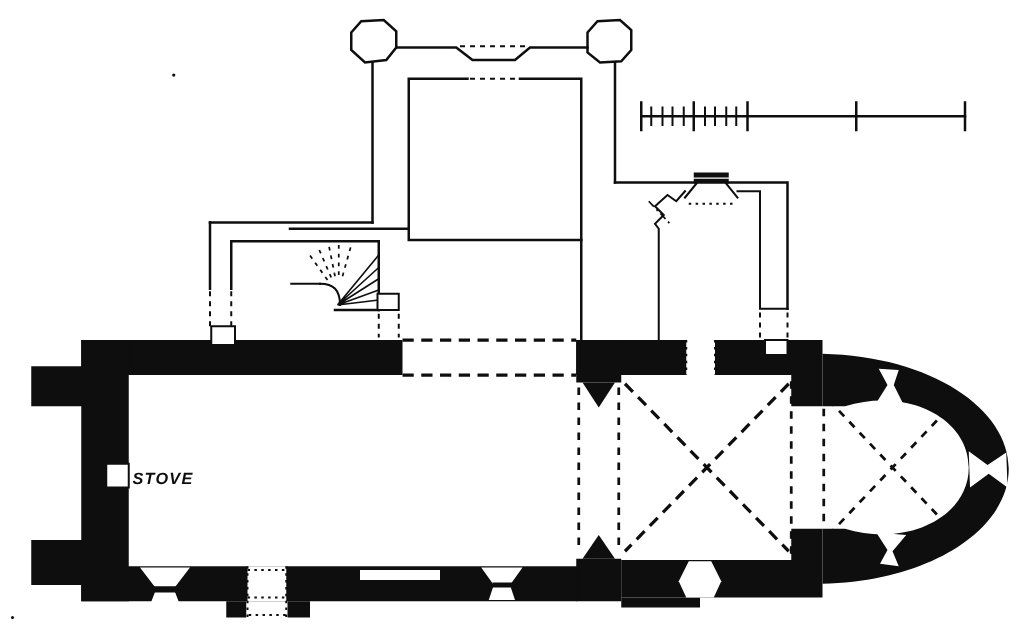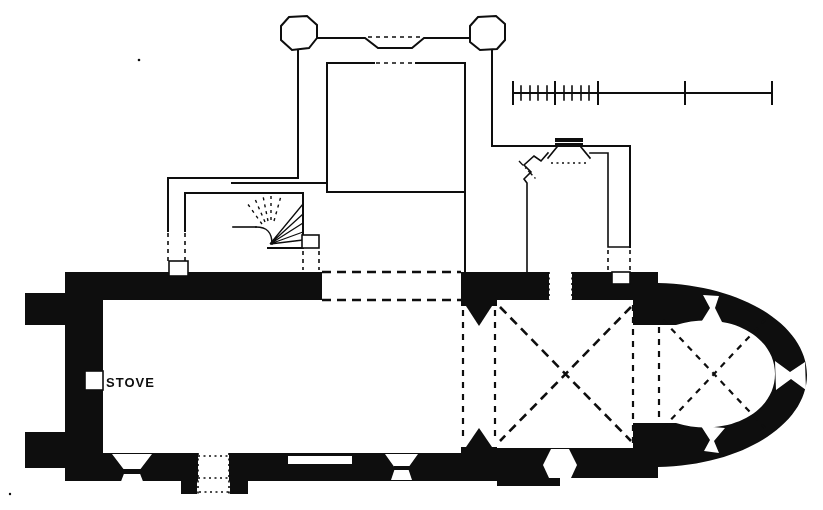--- a/index.html
+++ b/index.html
@@ -1,17 +1,17 @@
 <!DOCTYPE html>
 <html style="--ink: #0e0e0e; --paper: #ffffff;"><head>
 <meta charset="utf-8">
 <style>
   :root { --ink:#0e0e0e; --paper:#ffffff; }
   html,body { margin:0; padding:0; background:var(--paper); }
-  .page { position:relative; width:823px; height:510px; background:var(--paper); overflow:hidden; }
+  .page { position:relative; width:823px; height:510px; background:var(--paper); overflow:hidden;font-style:italic; }
   svg { display:block; }
 
   .ln      { fill:none; stroke:var(--ink); stroke-width:2;   stroke-linecap:square; }
   .ln-thin { fill:none; stroke:var(--ink); stroke-width:1.6; stroke-linecap:square; }
   .steps   { fill:none; stroke:var(--ink); stroke-width:1.3; }
   .ink     { fill:var(--ink); stroke:none; }
   .white   { fill:var(--paper); stroke:none; }
   .open    { fill:var(--paper); stroke:var(--ink); stroke-width:1.6; }
   .dash-lg { fill:none; stroke:var(--ink); stroke-width:2.6; stroke-dasharray:9 6; }
   .dash-md { fill:none; stroke:var(--ink); stroke-width:2.2; stroke-dasharray:6 6; }

